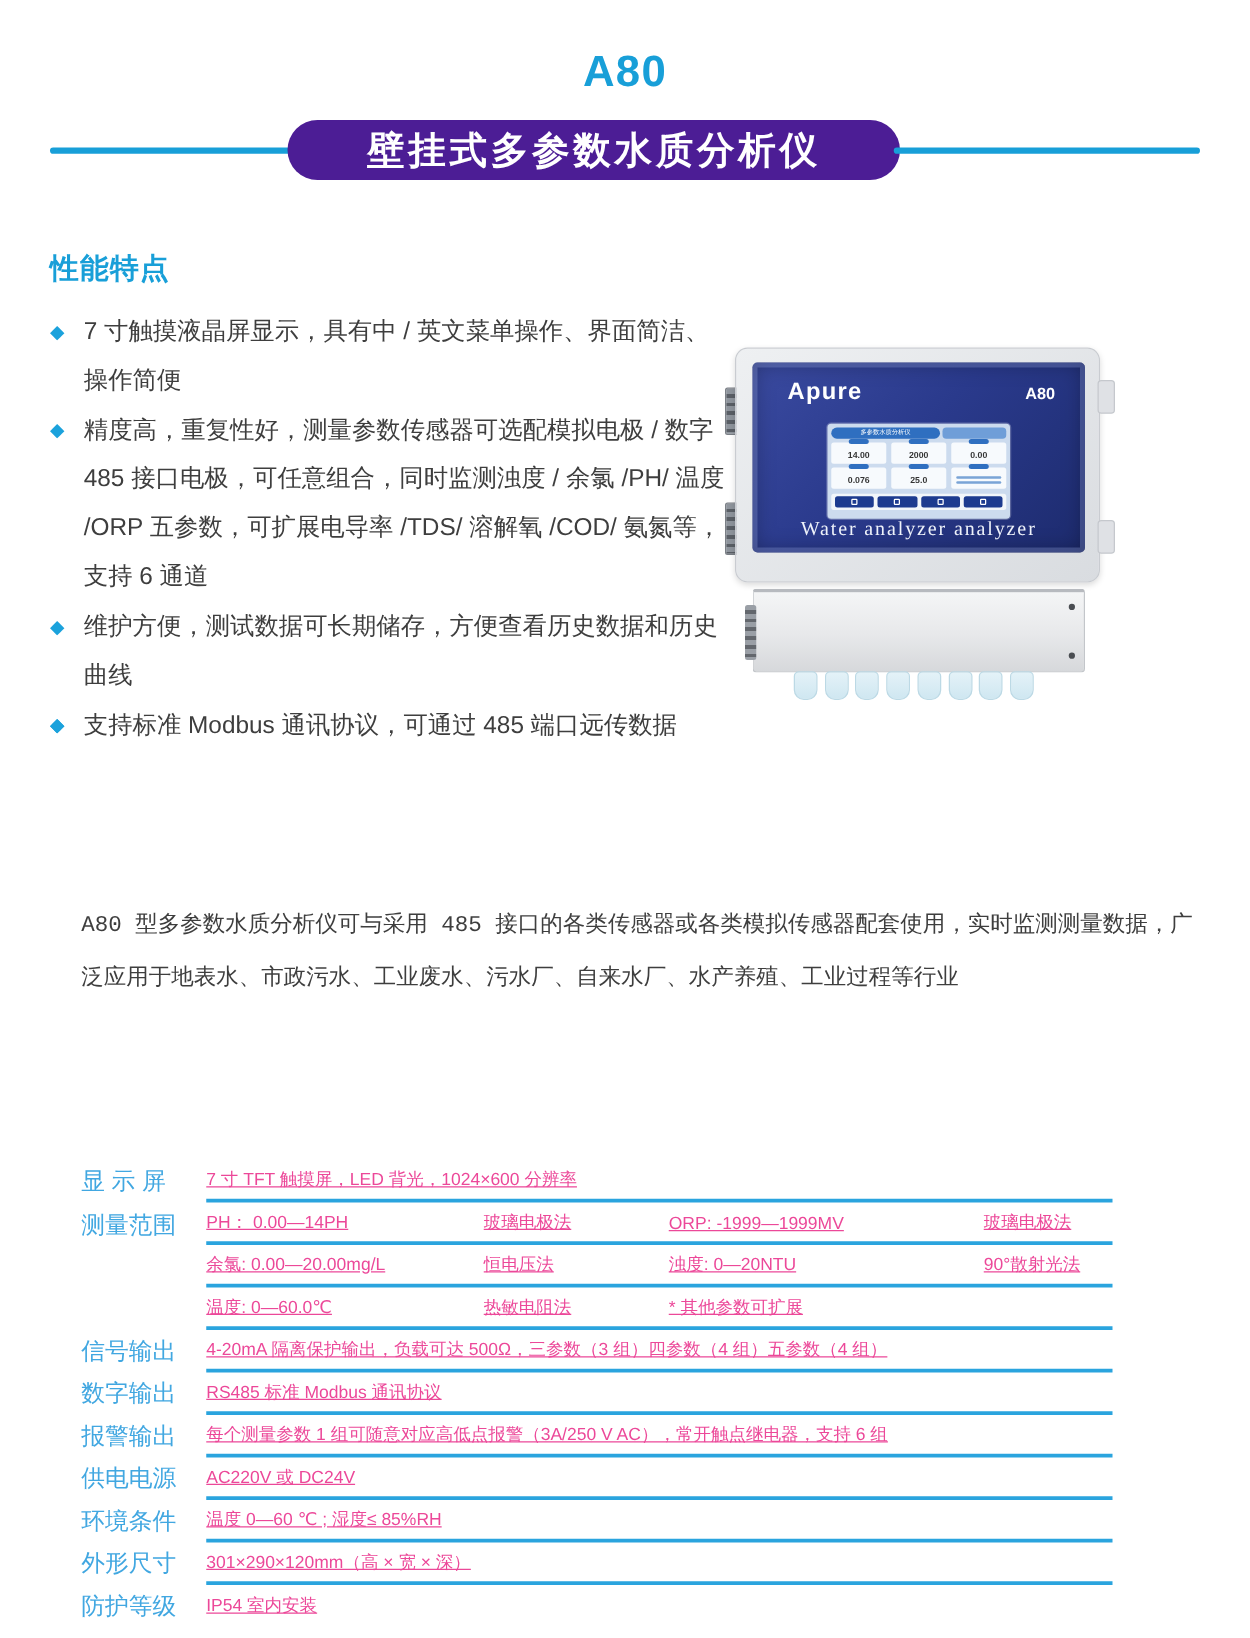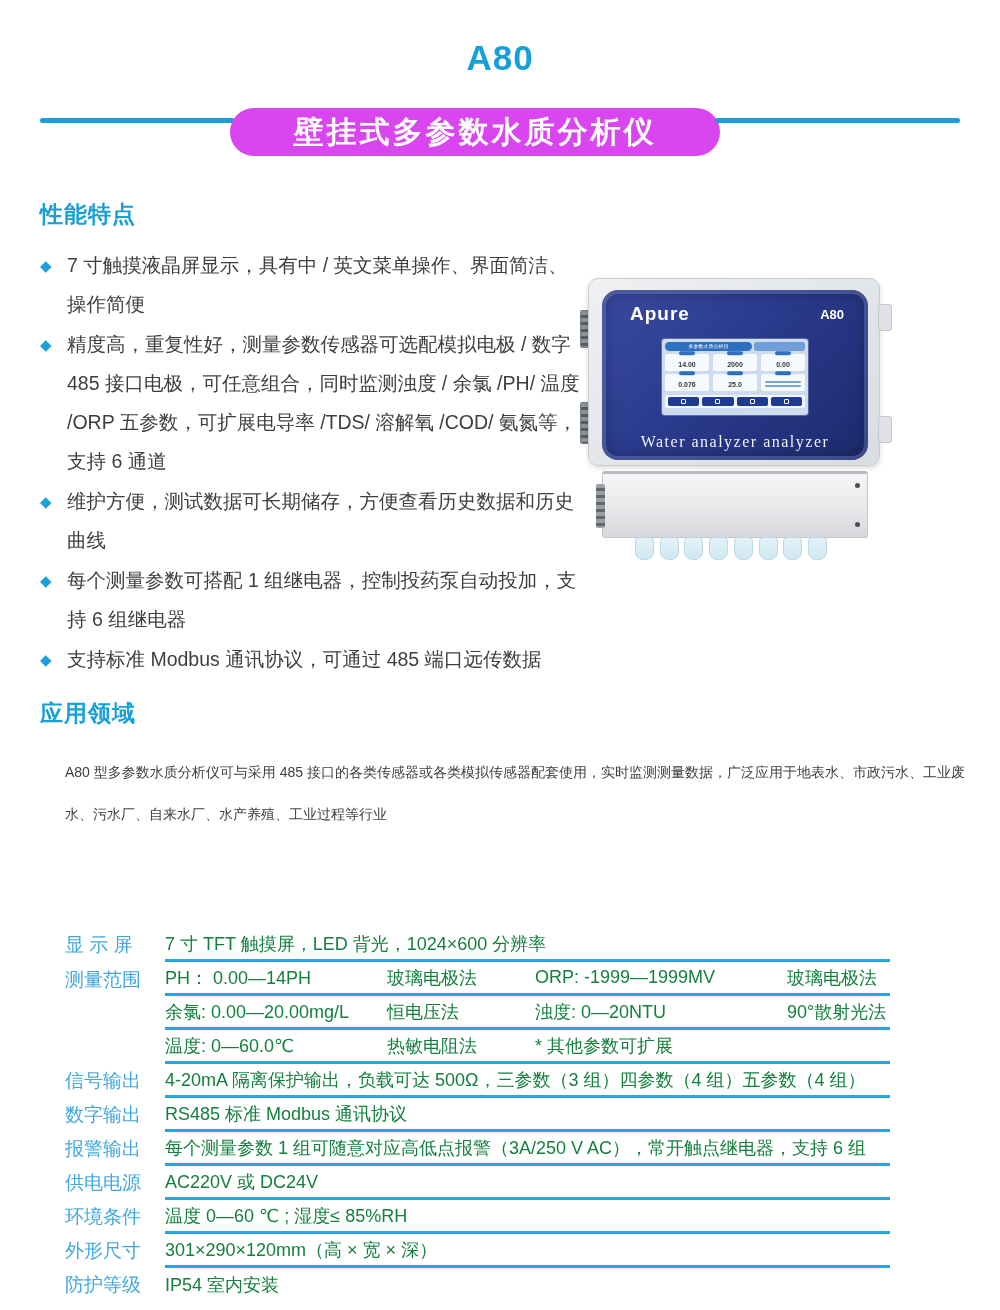--- a/index.html
+++ b/index.html
@@ -17,22 +17,22 @@
   .model-title {
     position:absolute; top:22px; left:0; width:100%;
     text-align:center; font-size:35px; font-weight:bold; color:#189fd8;
     letter-spacing:1px;
   }
   .banner-row { position:absolute; top:80px; left:0; width:100%; height:48px; }
   .banner-line { position:absolute; top:22px; height:5px; background:#189fd8; border-radius:3px; }
   .banner-line.left  { left:40px;  width:195px; }
   .banner-line.right { left:715px; width:245px; }
   .banner-pill {
-    position:absolute; left:230px; top:12px; width:490px; height:48px;
-    background:#d946ef; border-radius:26px;
+    position:absolute; left:230px; top:0; width:490px; height:48px;
+    background:#4c1d95; border-radius:26px;
     display:flex; align-items:center; justify-content:center;
     color:#fff; font-size:30px; font-weight:bold; letter-spacing:3px;
   }
 
   
   .sec-h {
     font-size:23px; font-weight:bold; color:#189fd8; letter-spacing:1px;
   }
 
   
@@ -62,23 +62,23 @@
   .dev-tab.t1 { left:303px; top:40px; }
   .dev-tab.t2 { left:303px; top:152px; }
   .dev-hinge {
     position:absolute; left:5px; width:11px; border-radius:2px;
     background:repeating-linear-gradient(#8e949c 0 4px,#5a5f66 4px 7px);
     border:1px solid #7a7f86;
   }
   .dev-hinge.h1 { top:46px; height:38px; }
   .dev-hinge.h2 { top:138px; height:42px; }
   .dev-panel {
-    position:absolute; left:27px; top:26px; width:266px; height:170px;
+    position:absolute; left:27px; top:26px; width:266px; height:152px;
     background:linear-gradient(135deg,#3a4aa0 0%,#2a3a8c 45%,#1d2b6e 100%);
-    border-radius:16px;
+    border-radius:4px;
     box-shadow:inset 0 0 0 4px rgba(150,165,225,.30), inset 0 0 18px rgba(0,0,0,.35);
   }
   .dev-brand {
     position:absolute; left:28px; top:13px; color:#fff;
     font-size:19px; font-weight:bold; letter-spacing:1px;
   }
   .dev-model {
     position:absolute; right:24px; top:17px; color:#fff;
     font-size:13px; font-weight:bold;
   }
@@ -135,37 +135,37 @@
   .dev-glands { position:absolute; left:60px; top:273px; width:192px; display:flex; justify-content:space-between; }
   .gland {
     width:19px; height:23px; background:linear-gradient(#e4f2f8,#cfe7f1);
     border:1px solid #bcd9e5; border-radius:4px 4px 8px 8px;
   }
 
   
   .applications { position:absolute; left:40px; top:682px; width:930px; }
   .applications p {
     margin:22px 0 0 25px; width:905px;
-    font-size:14px; line-height:42px; color:#3e3e3e;
+    font-size:18px; line-height:42px; color:#3e3e3e;font-family:Liberation Mono, monospace;
   }
 
   
   .specs { position:absolute; left:40px; top:892px; width:930px; }
   .spec-table { margin:20px 0 0 25px; width:825px; }
   .trow { display:flex; }
   .tlabel {
     flex:0 0 100px; color:#41a7e1; font-size:19px;
     display:flex; align-items:center; height:34px;
   }
   .tlabel.group { align-items:flex-start; padding-top:5px; }
   .tcontent-stack { flex:1; }
   .tcell {
     height:34px; display:flex; align-items:center;
     border-bottom:3px solid #2aa4de;
-    font-size:18px; color:#15803d; white-space:nowrap; overflow:visible;
+    font-size:14px; color:#ec4899; white-space:nowrap; overflow:visible;text-decoration:underline;
   }
   .tcell.last { border-bottom:none; }
   .c1 { flex:0 0 222px; } .c2 { flex:0 0 148px; } .c3 { flex:0 0 252px; } .c4 { flex:1; }
 </style>
 </head>
 <body>
 
 <div class="page">
 
   <div class="model-title">A80</div>
@@ -185,21 +185,20 @@
       <li>
         <span class="diamond">◆</span>
         <span>精度高，重复性好，测量参数传感器可选配模拟电极 / 数字 485 接口电极，可任意组合，同时监测浊度 / 余氯 /PH/ 温度 /ORP 五参数，可扩展电导率 /TDS/ 溶解氧 /COD/ 氨氮等，支持 6 通道</span>
       </li>
       <li>
         <span class="diamond">◆</span>
         <span>维护方便，测试数据可长期储存，方便查看历史数据和历史曲线</span>
       </li>
       <li>
         <span class="diamond">◆</span>
-        <span>每个测量参数可搭配 1 组继电器，控制投药泵自动投加，支持 6 组继电器</span>
       </li>
       <li>
         <span class="diamond">◆</span>
         <span>支持标准 Modbus 通讯协议，可通过 485 端口远传数据</span>
       </li>
     </ul>
   </div>
 
   <div class="device">
     <div class="dev-hinge h1"></div>
@@ -272,21 +271,20 @@
       <span class="gland"></span>
       <span class="gland"></span>
       <span class="gland"></span>
       <span class="gland"></span>
       <span class="gland"></span>
       <span class="gland"></span>
     </div>
   </div>
 
   <div class="applications">
-    <div class="sec-h">应用领域</div>
     <p>A80 型多参数水质分析仪可与采用 485 接口的各类传感器或各类模拟传感器配套使用，实时监测测量数据，广泛应用于地表水、市政污水、工业废水、污水厂、自来水厂、水产养殖、工业过程等行业</p>
   </div>
 
   <div class="specs">
     <div class="spec-table">
 
       <div class="trow">
         <div class="tlabel">显 示 屏</div>
         <div class="tcontent-stack">
           <div class="tcell">7 寸 TFT 触摸屏，LED 背光，1024×600 分辨率</div>

